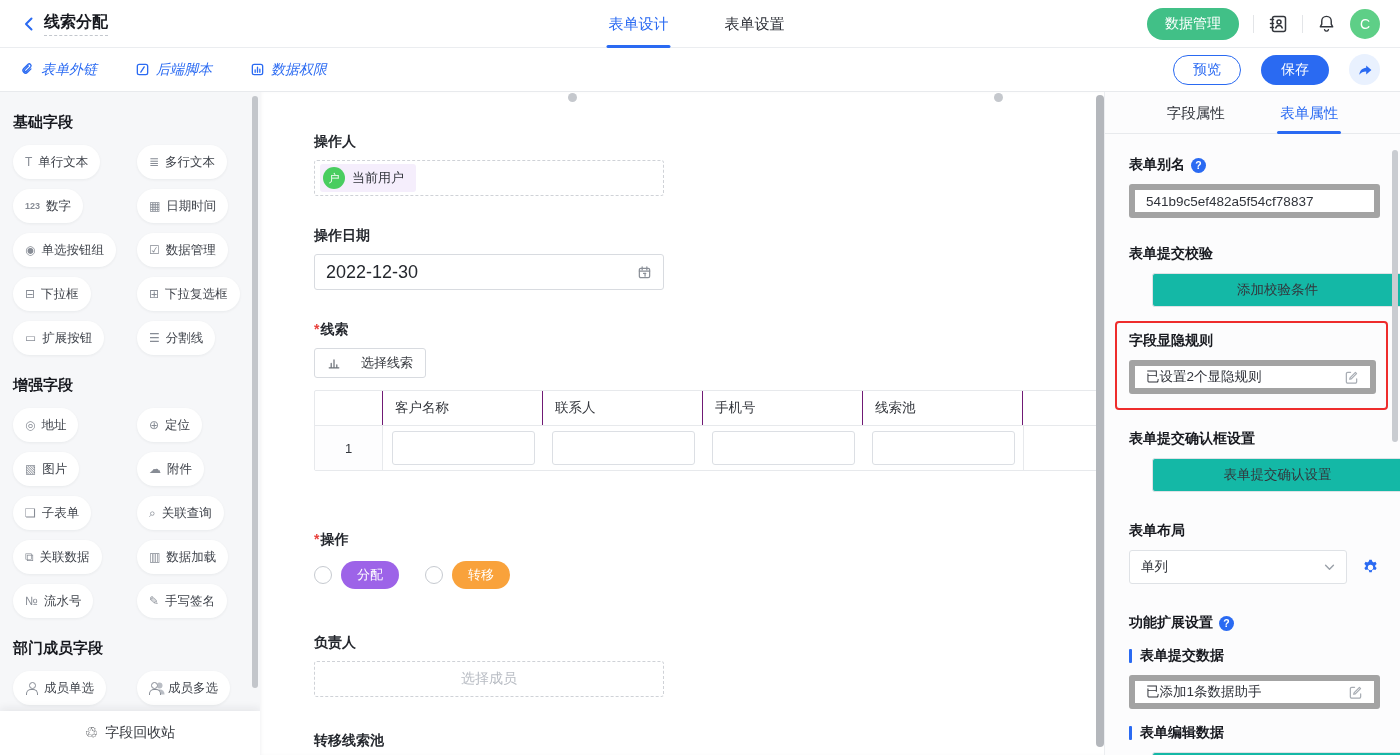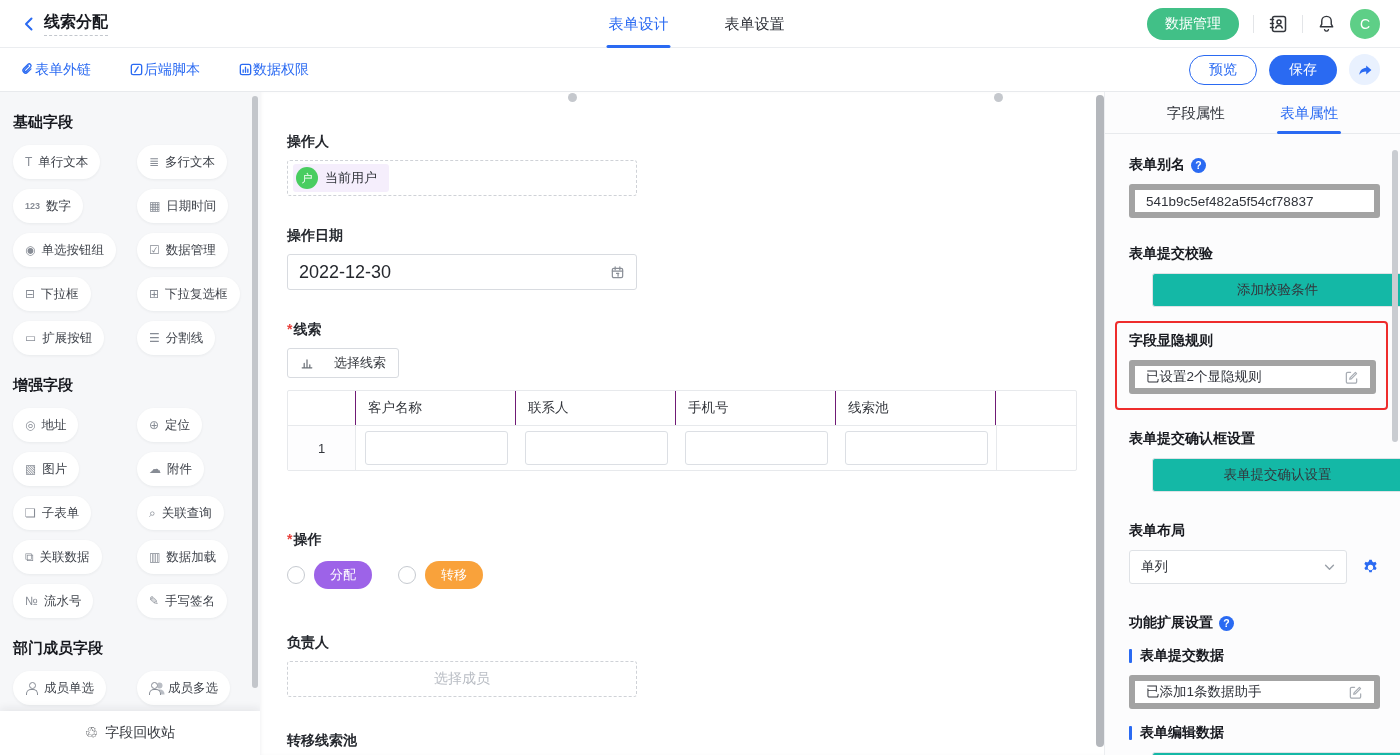--- a/index.html
+++ b/index.html
@@ -17,22 +17,22 @@
   .h-tab.active::after { content:""; position:absolute; left:-2px; right:-2px; bottom:0; height:3px; background:#2a6af2; border-radius:2px; }
   .header-right { margin-left:auto; display:flex; align-items:center; gap:14px; }
   .pill-green { background:#41c087; color:#fff; font-size:14px; border:none; border-radius:16px; padding:7px 18px; cursor:pointer; }
   .v-divider { width:1px; height:18px; background:#e3e5e8; }
   .icon-btn { display:flex; align-items:center; cursor:pointer; }
   .avatar { width:30px; height:30px; border-radius:50%; background:#5ecf87; color:#fff; font-size:14px; display:flex; align-items:center; justify-content:center; }
 
   
   .toolbar { height:44px; display:flex; align-items:center; padding:0 20px; border-bottom:1px solid #e8eaed; background:#fff; }
   .tb-links { display:flex; gap:38px; }
-  .tb-link { color:#2a6af2; font-size:14px; display:flex; align-items:center; cursor:pointer; }
-  .tb-right { margin-left:auto; display:flex; align-items:center; gap:12px; }
+  .tb-link { color:#2a6af2; font-size:14px; display:flex; align-items:center; gap:6px; cursor:pointer;font-style:italic; }
+  .tb-right { margin-left:auto; display:flex; align-items:center; gap:20px; }
   .btn-outline-blue { border:1px solid #2a6af2; color:#2a6af2; background:#fff; font-size:14px; border-radius:16px; padding:5px 19px; cursor:pointer; }
   .btn-blue { border:none; color:#fff; background:#2a6af2; font-size:14px; border-radius:16px; padding:6px 20px; cursor:pointer;text-align:right; }
   .share-btn { width:31px; height:31px; border-radius:50%; background:#e9f1fe; display:flex; align-items:center; justify-content:center; cursor:pointer; }
 
   
   .body-wrap { display:flex; height:663px; }
 
   
   .sidebar { width:260px; background:#f6f7f9; position:relative; overflow:hidden; padding:21px 0 0 13px; flex:none; }
   .group-title { font-size:15px; font-weight:bold; color:#17191f; margin:0 0 13px 0; }
@@ -52,21 +52,21 @@
 
   
   .canvas { flex:1; background:#fff; position:relative; padding:41px 0 0 27px; overflow:hidden; box-shadow:inset 2px 0 4px -2px rgba(25,31,41,.08); }
   .fld-label { font-size:14px; font-weight:bold; color:#25282e; margin-bottom:9px; }
   .req-star { color:#e8413c; margin-right:1px; font-weight:bold; }
   .dashed-box { width:350px; height:36px; border:1px dashed #cfd2d7; border-radius:3px; background:#fff; display:flex; align-items:center; padding:0 5px; }
   .user-tag { display:inline-flex; align-items:center; gap:7px; background:#f5eefc; border-radius:3px; padding:3px 12px 3px 3px; }
   .user-tag-circle { width:22px; height:22px; border-radius:50%; background:#49cd60; color:#fff; font-size:11px; display:flex; align-items:center; justify-content:center; }
   .user-tag-text { font-size:13px; color:#33363c; }
   .text-input { width:350px; height:36px; border:1px solid #d8dbe0; border-radius:3px; background:#fff; display:flex; align-items:center; justify-content:space-between; padding:6px 11px; font-size:18px; color:#25282e; }
-  .field { margin-bottom:31px; }
+  .field { margin-bottom:31px;margin-left:27px; }
   .mini-btn { display:inline-flex; align-items:center; gap:20px; height:30px; padding:0 12px; border:1px solid #d8dbe0; border-radius:3px; background:#fff; font-size:13px; color:#33363c; cursor:pointer; margin-bottom:12px; }
   .lead-table { width:790px; border:1px solid #e7e9ec; border-radius:2px; }
   .lt-head { display:grid; grid-template-columns:68px 160px 160px 160px 160px 80px; border-bottom:1px solid #e7e9ec; }
   .lt-head > div { height:34px; line-height:34px; padding-left:12px; font-size:13.5px; color:#33363c; border-right:1px solid #701a75; }
   .lt-head > div:last-child { border-right:none; }
   .lt-row { display:grid; grid-template-columns:68px 160px 160px 160px 160px 80px; }
   .lt-row > div { height:44px; display:flex; align-items:center; padding-left:9px; }
   .lt-row .rownum { justify-content:center; padding-left:0; border-right:1px solid #e7e9ec; font-size:13px; color:#33363c; background:#fdfdfe; }
   .lt-row .lastcell { border-left:1px solid #e7e9ec; }
   .cell-input { width:143px; height:34px; border:1px solid #dcdfe4; border-radius:3px; background:#fff; }

